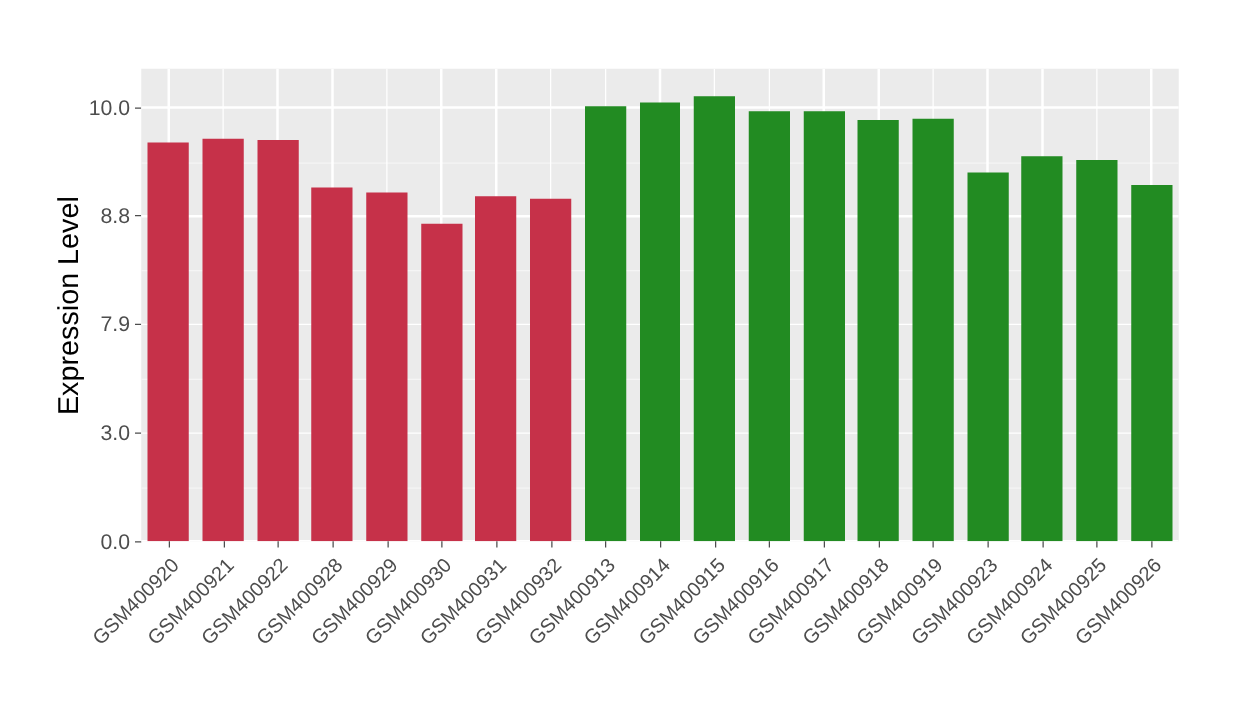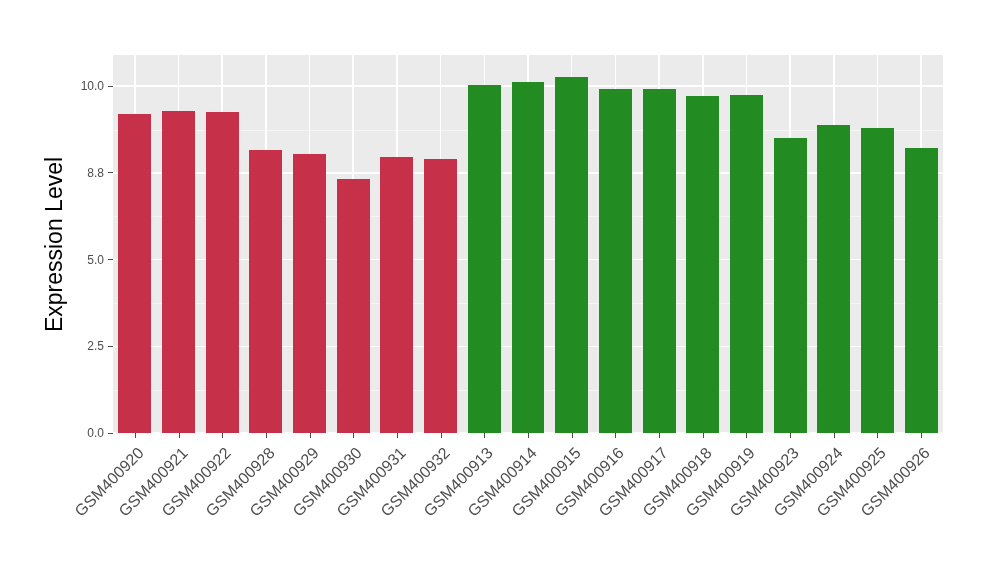--- a/index.html
+++ b/index.html
@@ -47,21 +47,21 @@
   }
   .ytick {
     position: absolute;
     right: 0;
     height: 0;
     display: flex;
     align-items: center;
     justify-content: flex-end;
   }
   .ytick .txt {
-    font-size: 12px;
+    font-size: 17px;
     color: #4d4d4d;
     line-height: 1;
     transform: translateY(0px);
     white-space: nowrap;
     margin-left: 36px;
   }
   .ytick .mark {
     display: inline-block;
     width: 5px;
     height: 1px;
@@ -152,25 +152,25 @@
   <div id="ylab">
     <span>Expression Level</span>
   </div>
 
   <div id="ytick-layer">
       <div class="ytick" style="top: 378px;">
         <span class="txt">0.0</span>
         <span class="mark"></span>
       </div>
       <div class="ytick" style="top: 291.303px;">
-        <span class="txt">2.5</span>
+        <span class="txt">3.0</span>
         <span class="mark"></span>
       </div>
       <div class="ytick" style="top: 204.606px;">
-        <span class="txt">5.0</span>
+        <span class="txt">7.9</span>
         <span class="mark"></span>
       </div>
       <div class="ytick" style="top: 117.908px;">
         <span class="txt">8.8</span>
         <span class="mark"></span>
       </div>
       <div class="ytick" style="top: 31.211px;">
         <span class="txt">10.0</span>
         <span class="mark"></span>
       </div>

